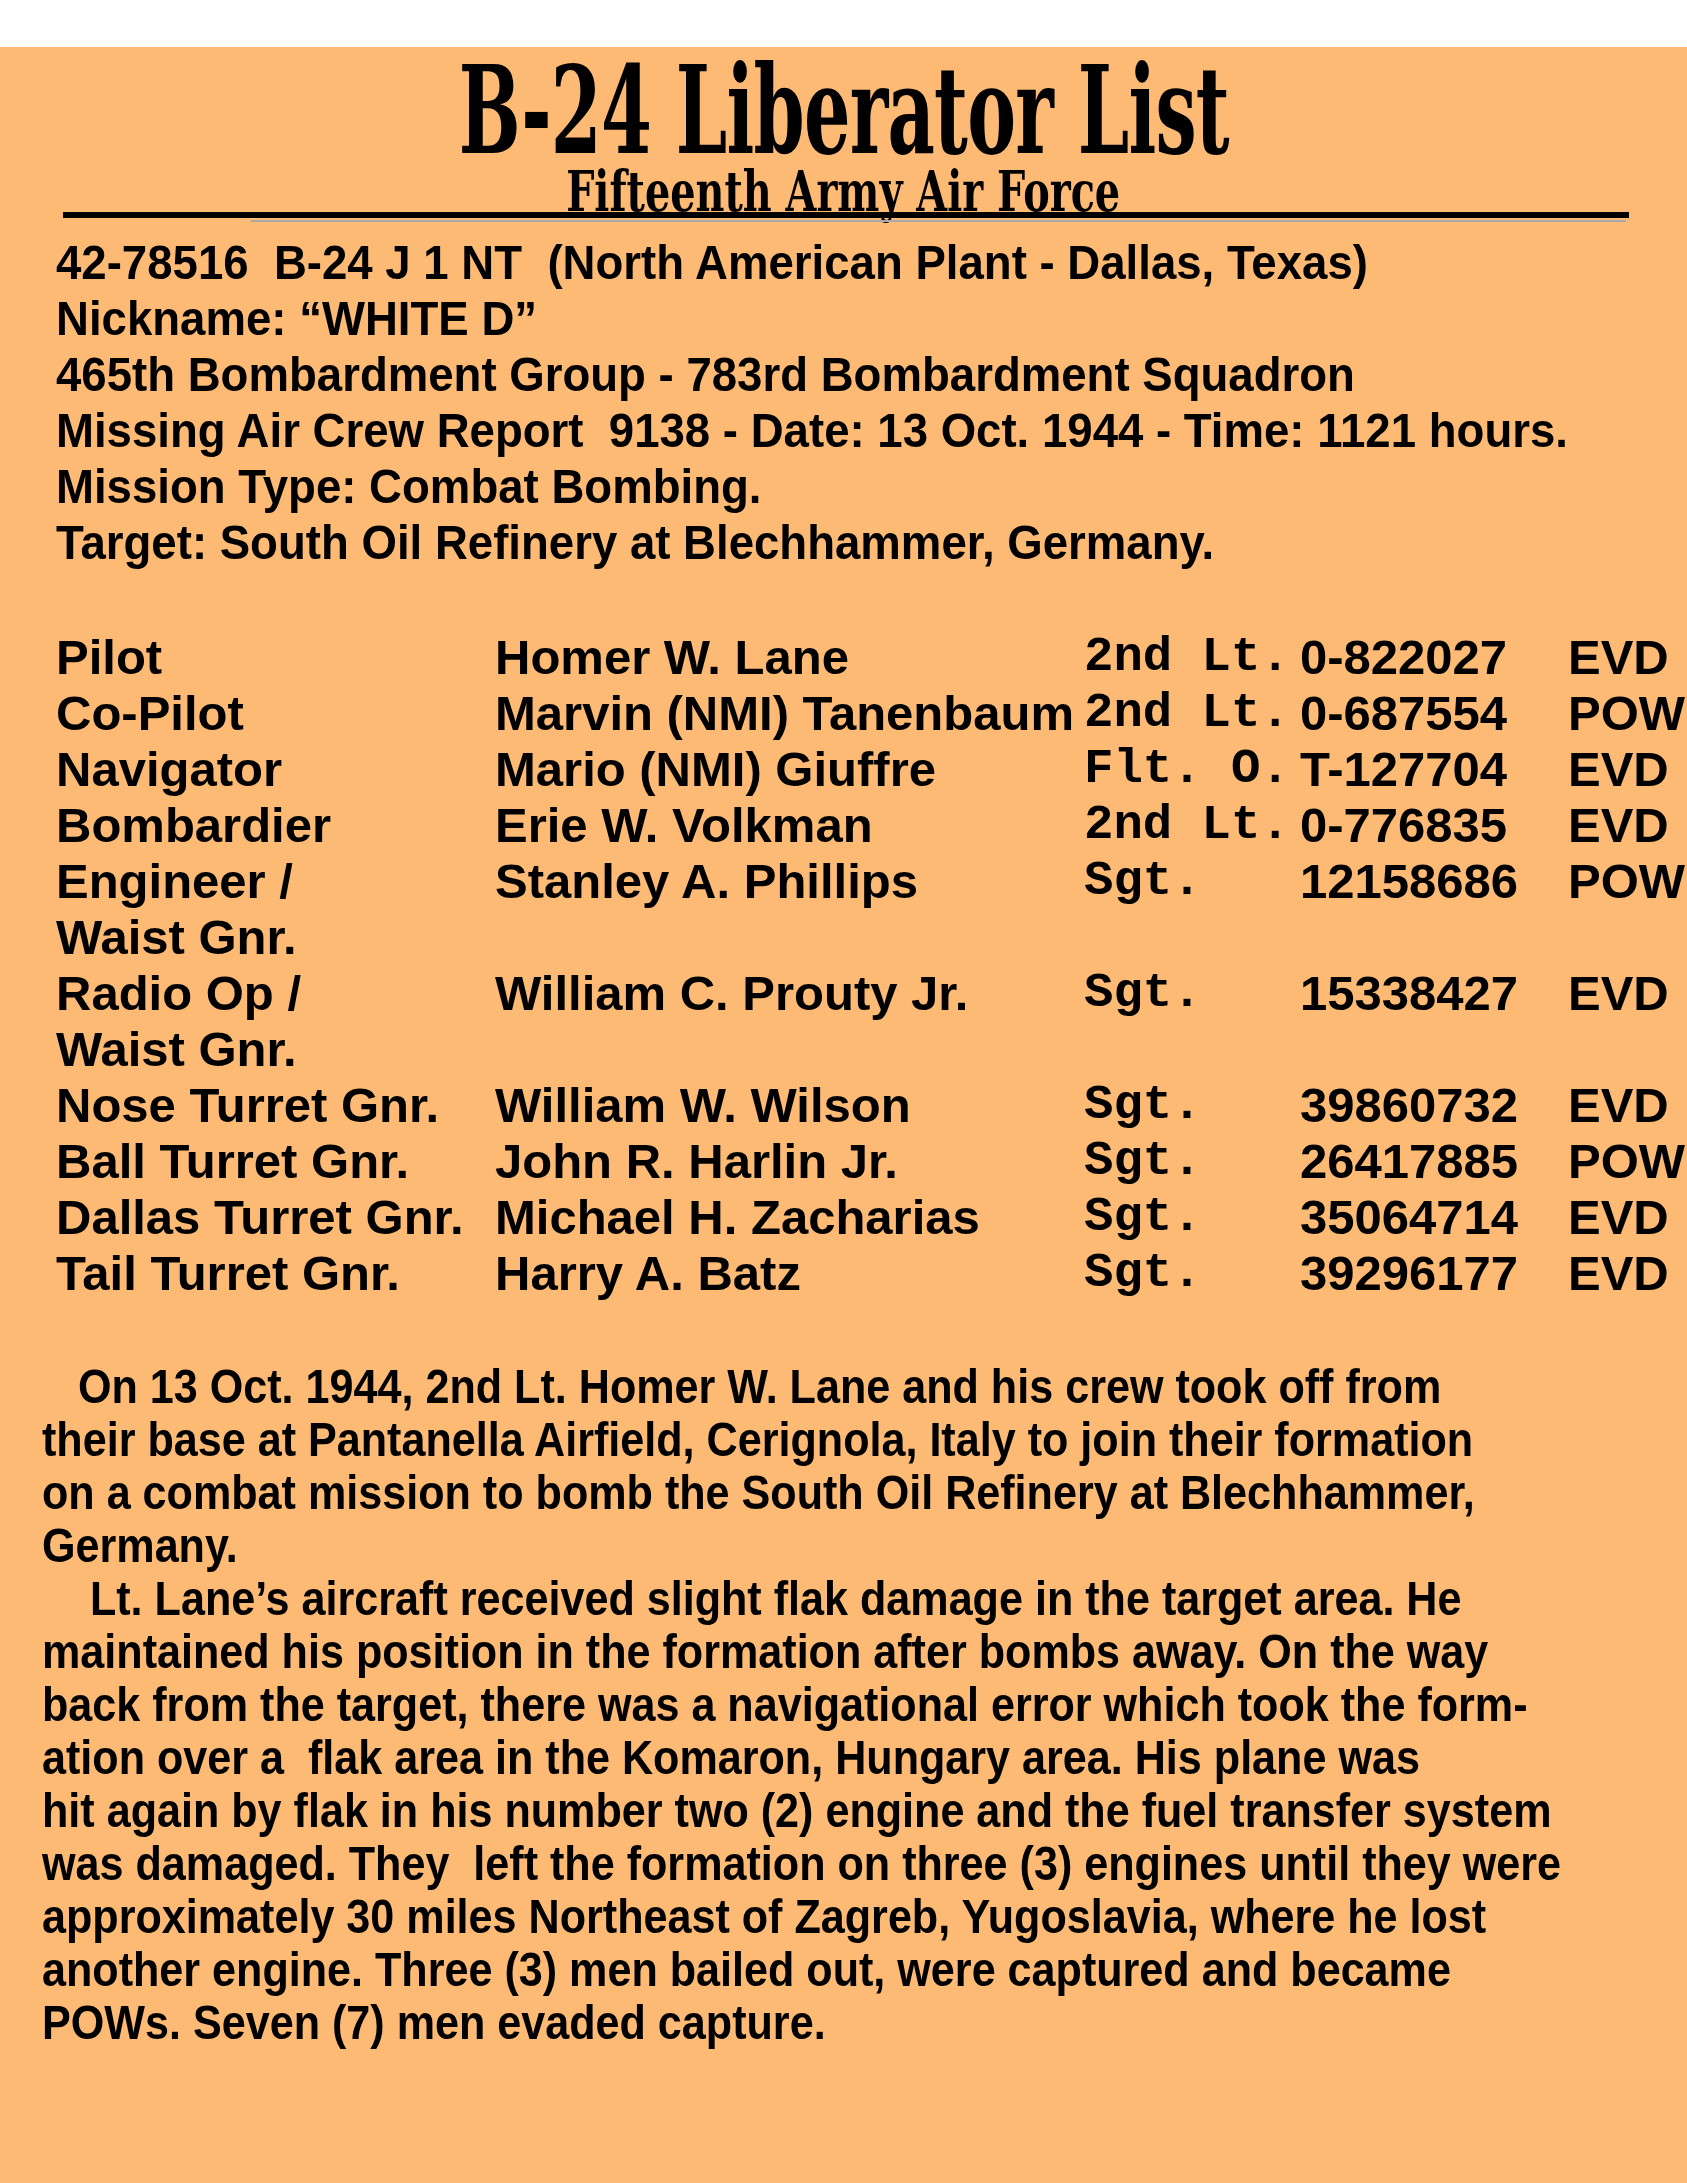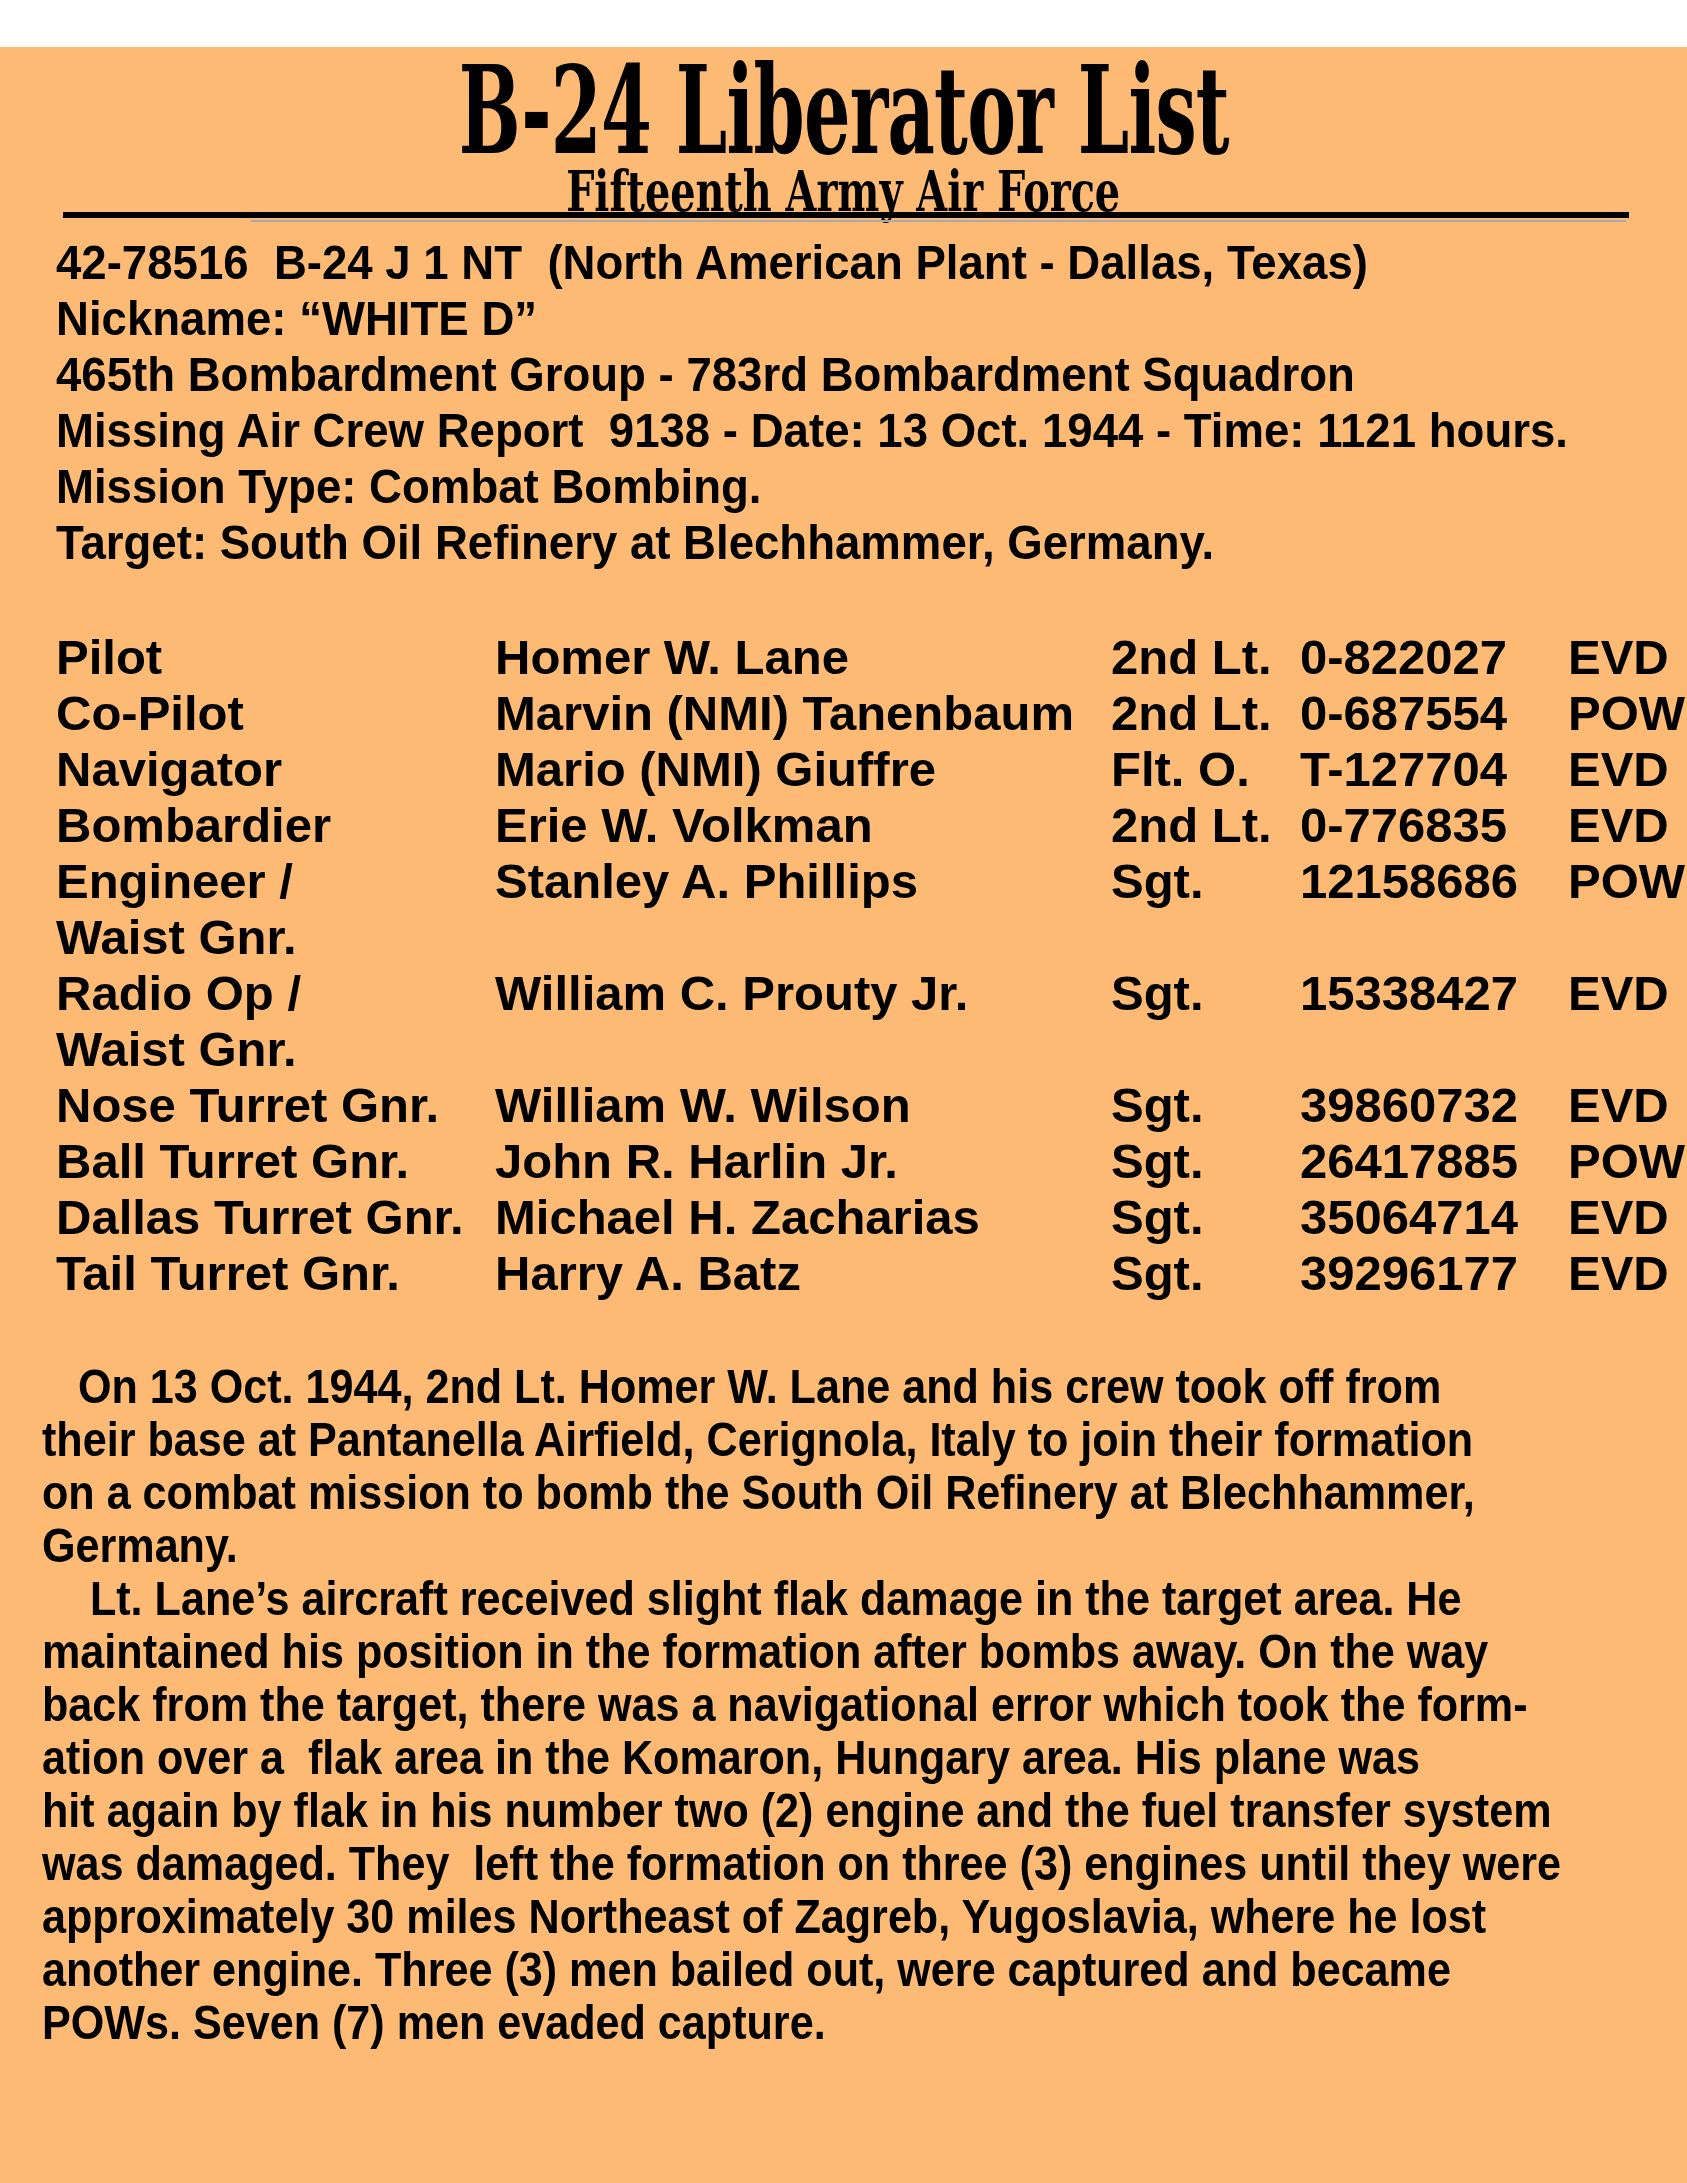--- a/index.html
+++ b/index.html
@@ -63,21 +63,21 @@
   }
   .crew-row{position:relative; min-height:56px;}
   .crew-role{
     margin-left:56px; width:410px;
     white-space:pre-line; line-height:56px;
   }
   .crew-name,.crew-rank,.crew-serial,.crew-status{
     position:absolute; top:0; line-height:56px; white-space:pre;
   }
   .crew-name{left:495px;}
-  .crew-rank{left:1111px;}
+  .crew-rank{left:1084px;font-family:Liberation Mono, monospace;}
   .crew-serial{left:1300px;}
   .crew-status{left:1568px;}
   
   .narrative{
     position:absolute; top:1313px; left:42px;
     font-size:49px; font-weight:bold; line-height:53px;
     white-space:pre;
     transform:scaleX(0.88); transform-origin:0 0;
   }
   

